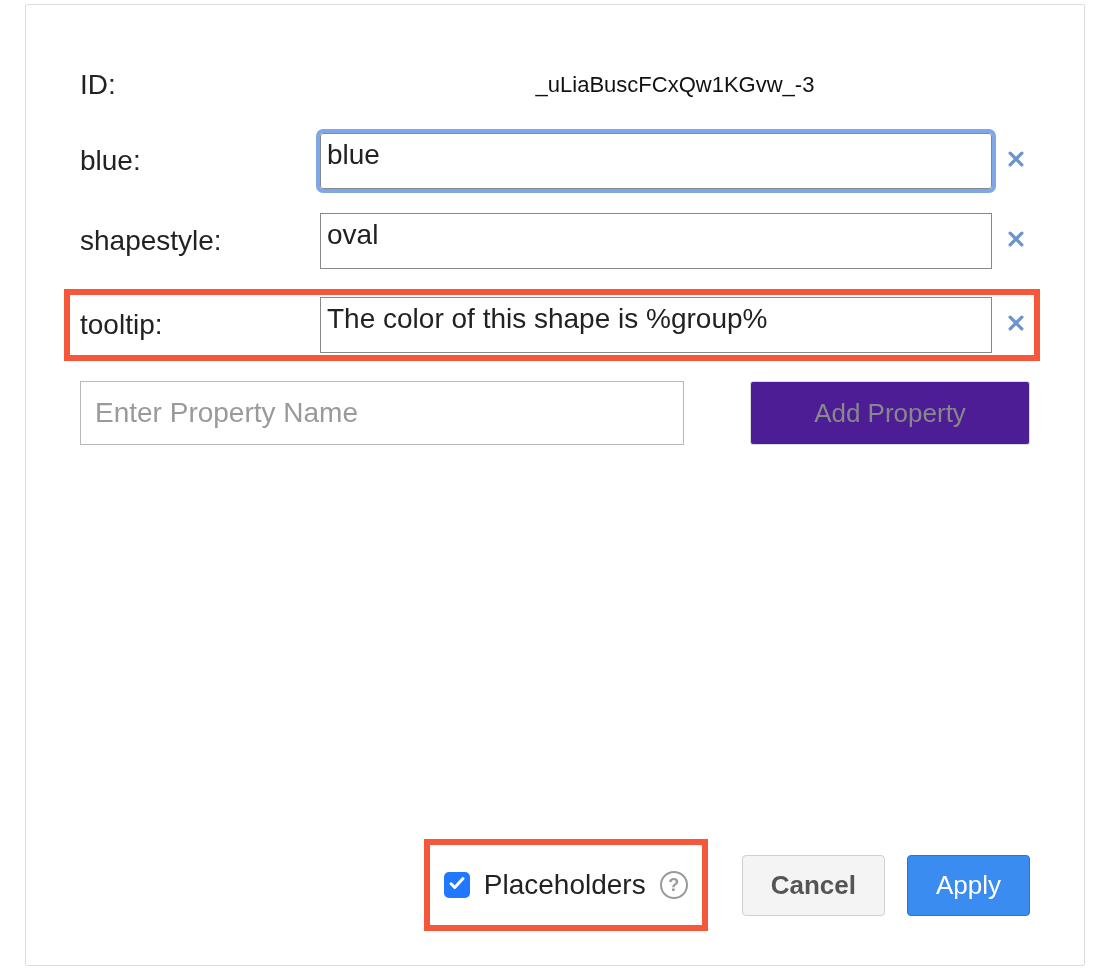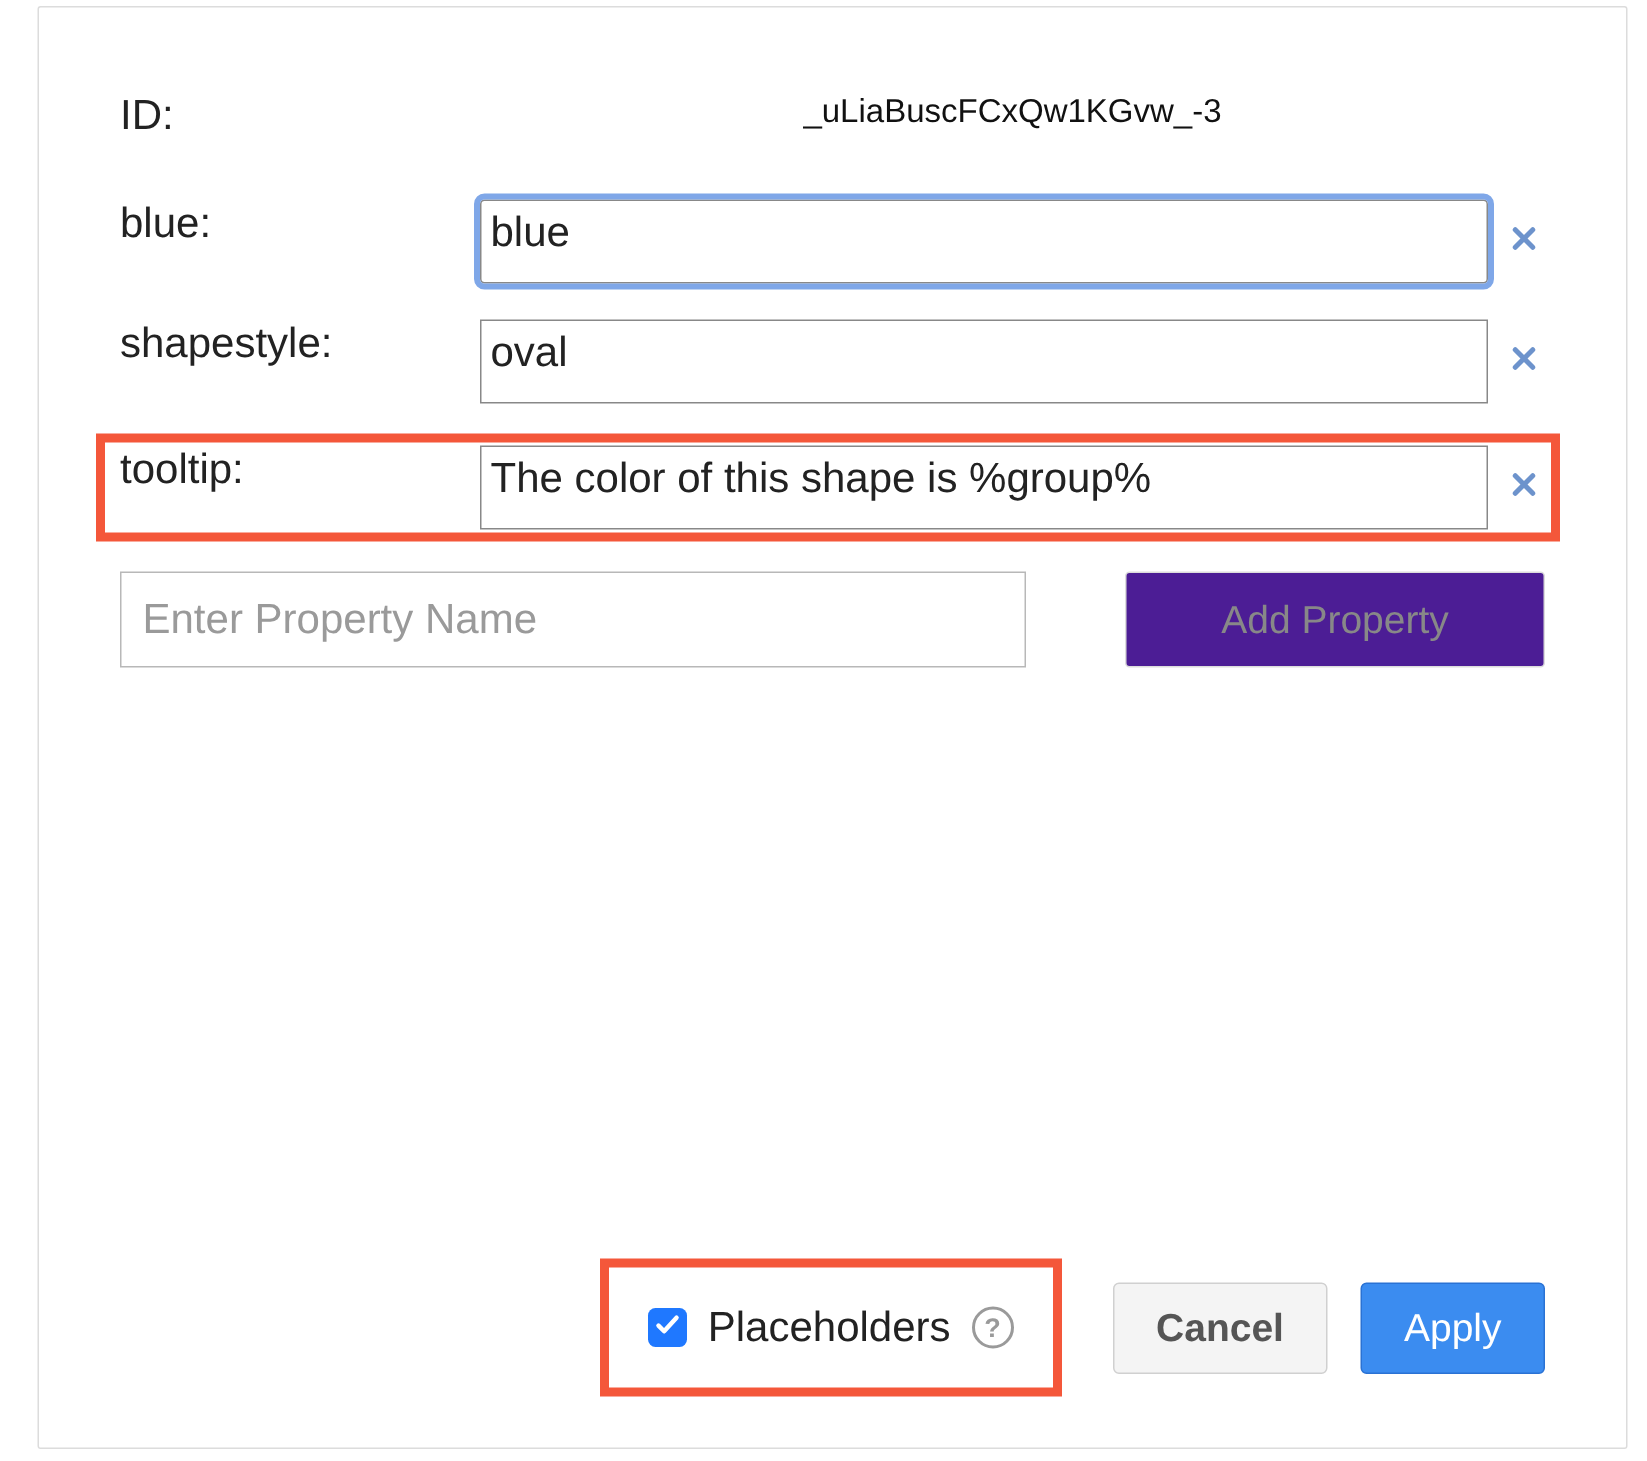--- a/index.html
+++ b/index.html
@@ -16,21 +16,21 @@
     top: 4px;
     width: 1060px;
     height: 962px;
     border: 1px solid #dcdcdc;
     background: #fff;
     border-radius: 2px;
     padding: 56px 54px 40px 54px;
   }
   .row {
     display: flex;
-    align-items: flex-start;
+    align-items: center;
     margin-bottom: 24px;
     min-height: 48px;
   }
   .label {
     width: 240px;
     font-size: 28px;
     color: #222;
     font-weight: 400;
   }
   .id-value {
@@ -114,21 +114,21 @@
     display: flex;
     align-items: center;
     justify-content: flex-end;
     gap: 22px;
     padding-right: 54px;
   }
   .placeholder-group {
     display: flex;
     align-items: center;
     gap: 14px;
-    padding: 24px 26px;
+    padding: 24px 14px;
     outline: 6px solid #f4573a;
     margin-right: 18px;
     text-align: center;
   }
   .checkbox {
     width: 26px;
     height: 26px;
     border-radius: 5px;
     background: #1f78ff;
     display: flex;

